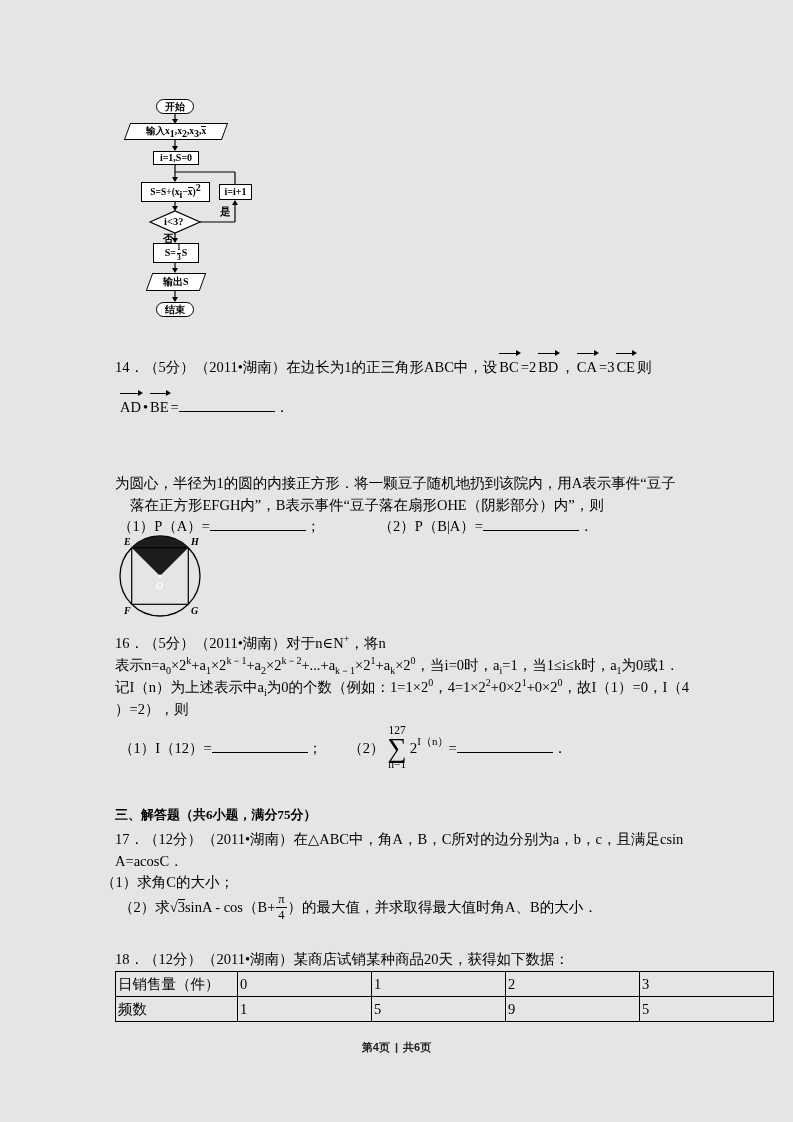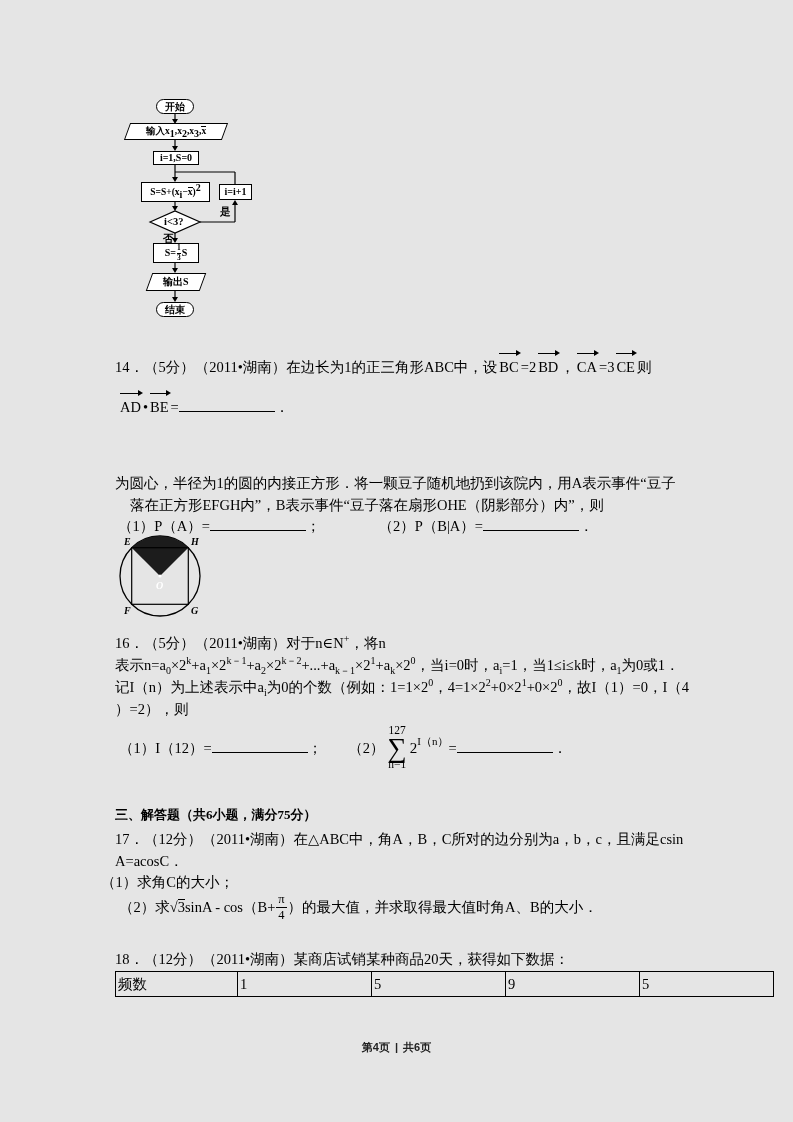--- a/index.html
+++ b/index.html
@@ -161,20 +161,27 @@
   <div class="line" style="left:115px;top:948px;">18．（12分）（2011•湖南）某商店试销某种商品20天，获得如下数据：</div>
   <table class="q18table">
     <colgroup>
         <col style="width:122px">
         <col style="width:134px">
         <col style="width:134px">
         <col style="width:134px">
         <col style="width:134px">
       </colgroup>
     <tbody>
+        <tr>
+      <td>日销售量（件）</td>
+      <td>0</td>
+      <td>1</td>
+      <td>2</td>
+      <td>3</td>
+    </tr>
     <tr>
       <td>频数</td>
       <td>1</td>
       <td>5</td>
       <td>9</td>
       <td>5</td>
     </tr>
   </tbody>
     </table>
 

